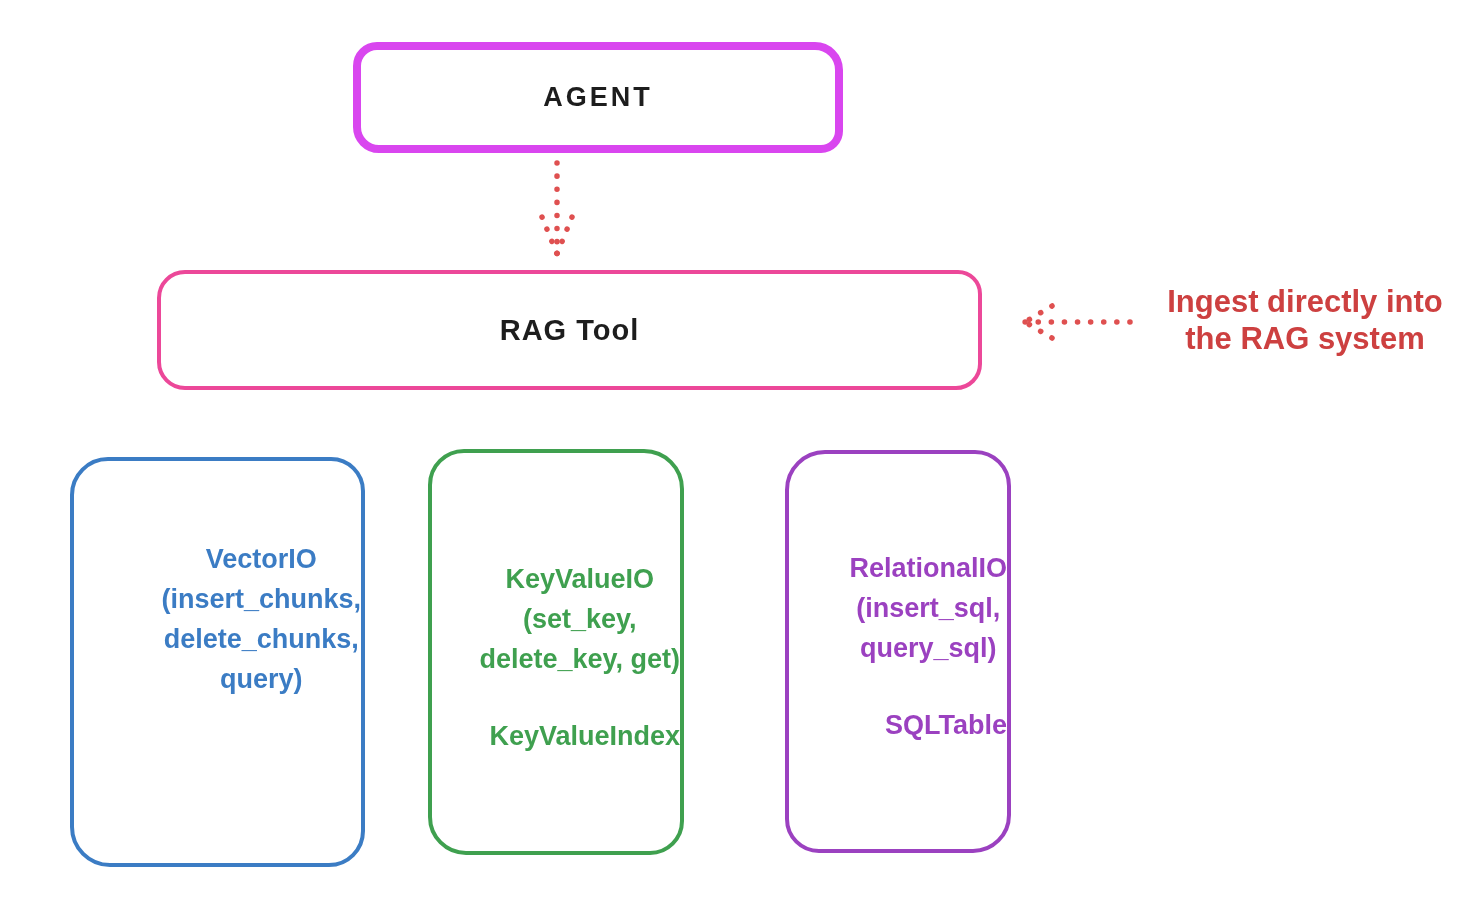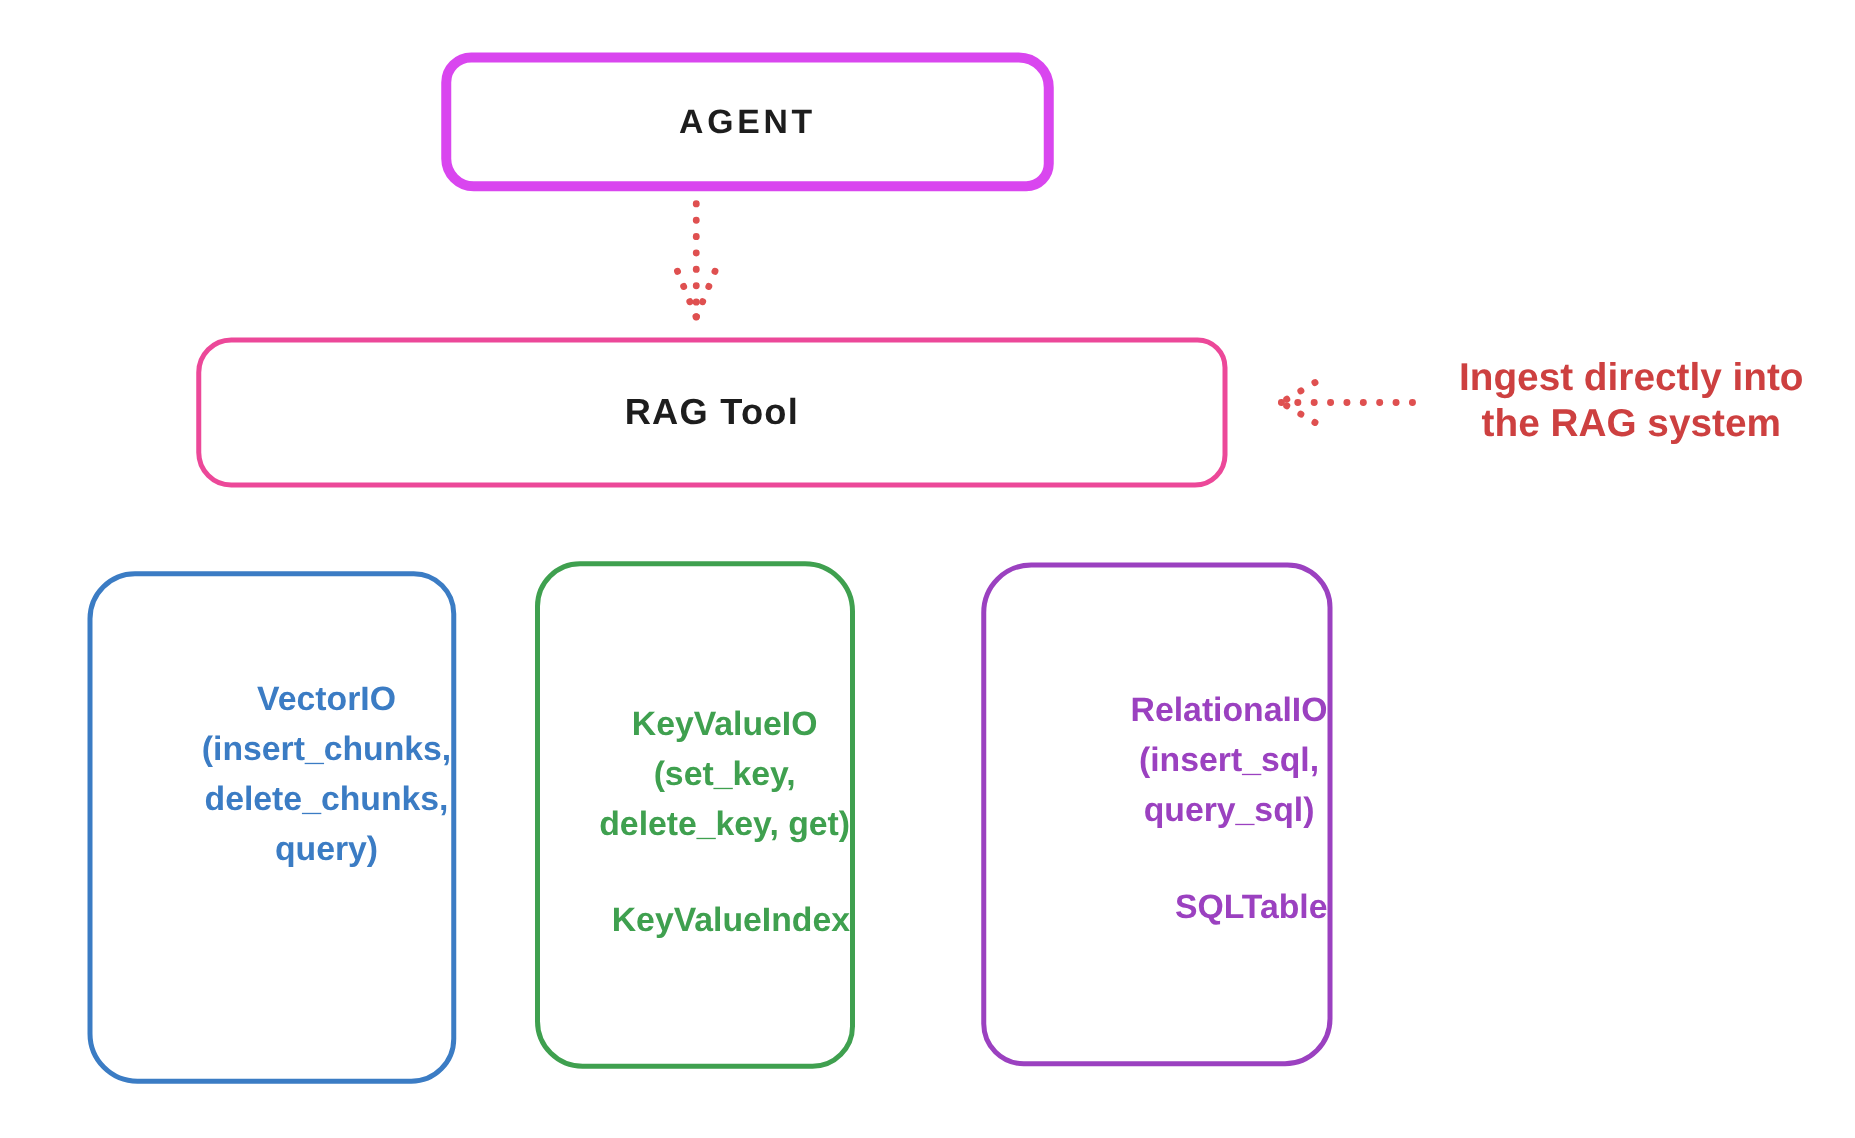--- a/index.html
+++ b/index.html
@@ -54,21 +54,21 @@
     border-radius: 38px 34px 36px 40px;
     padding-top: 78px;
   }
   .module-keyvalue {
     left: 428px; top: 449px; width: 256px; height: 406px;
     border-color: #3fa04f; color: #3fa04f;
     border-radius: 36px 40px 34px 38px;
     padding-top: 106px;
   }
   .module-relational {
-    left: 785px; top: 450px; width: 281px; height: 403px;
+    left: 785px; top: 450px; width: 226px; height: 403px;
     border-color: #9b41c0; color: #9b41c0;
     border-radius: 40px 36px 38px 34px;
     padding-top: 94px;
   }
   
   .arrow { position: absolute; }
   .arrow path {
     fill: none;
     stroke: #df5050;
     stroke-width: 5.5;

